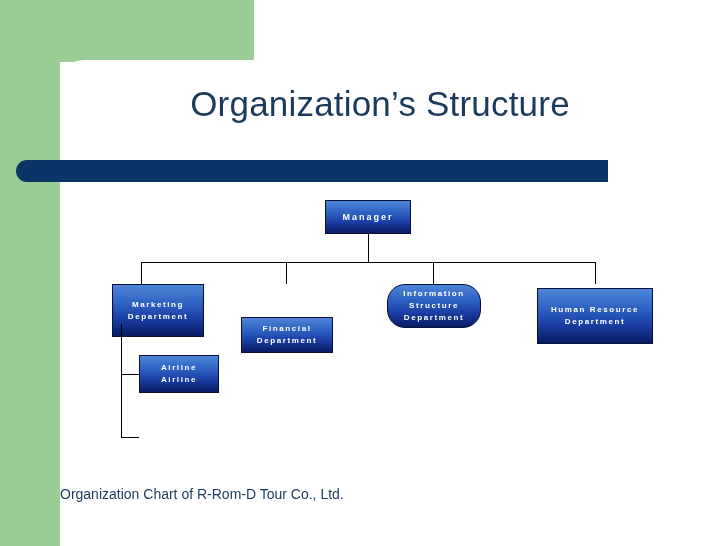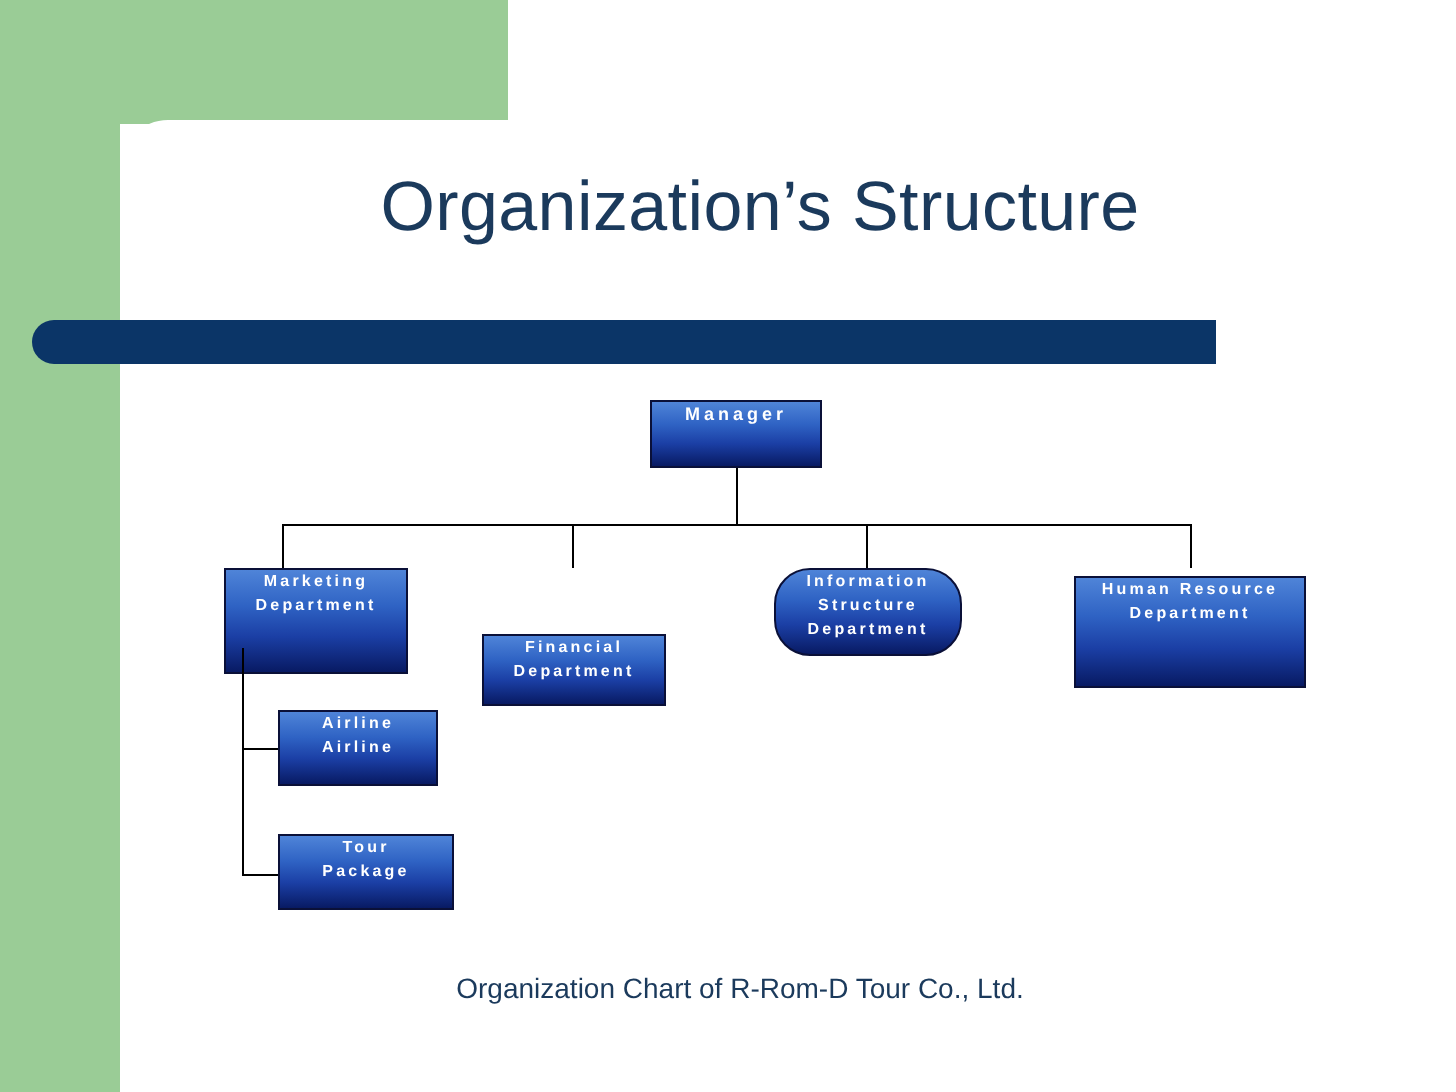--- a/index.html
+++ b/index.html
@@ -78,20 +78,21 @@
   }
   .node {
     position: absolute;
     box-sizing: border-box;
     border: 1px solid #0a1038;
     background: linear-gradient(to bottom, #4f84d8 0%, #2f63c4 35%, #1b3fa5 65%, #081a63 100%);
     color: #ffffff;
     display: flex;
     flex-direction: column;
     align-items: center;
+    justify-content: center;
     text-align: center;
     font-size: 8px;
     font-weight: bold;
     letter-spacing: 1.6px;
     line-height: 12px;
   }
   .node.manager {
     font-size: 9px;
     letter-spacing: 2px;
   }
@@ -105,21 +106,20 @@
     background: #000000;
   }
   .connector.v { width: 1px; }
   .connector.h { height: 1px; }
 
   .caption {
     position: absolute;
     left: 60px;
     top: 486px;
     width: 620px;
-    text-align: center;
     font-size: 14px;
     color: #1b3a5c;
     white-space: nowrap;
   }
 </style>
 </head>
 <body>
 
 <div class="slide">
 
@@ -168,22 +168,18 @@
 
     <div class="connector v" style="left:121px; top:324px; height:114px;"></div>
     <div class="connector h" style="left:121px; top:374px; width:18px;"></div>
     <div class="connector h" style="left:121px; top:437px; width:18px;"></div>
 
     <div class="node" style="left:139px; top:355px; width:80px; height:38px;">
       <span class="line">Airline</span>
       <span class="line">Airline</span>
     </div>
 
-    <div class="node" style="left:139px; top:417px; width:88px; height:38px;">
-      <span class="line">Tour</span>
-      <span class="line">Package</span>
-    </div>
 
   </div>
 
   <div class="caption">Organization Chart of R-Rom-D Tour Co., Ltd.</div>
 
 </div>
 
 </body></html>

